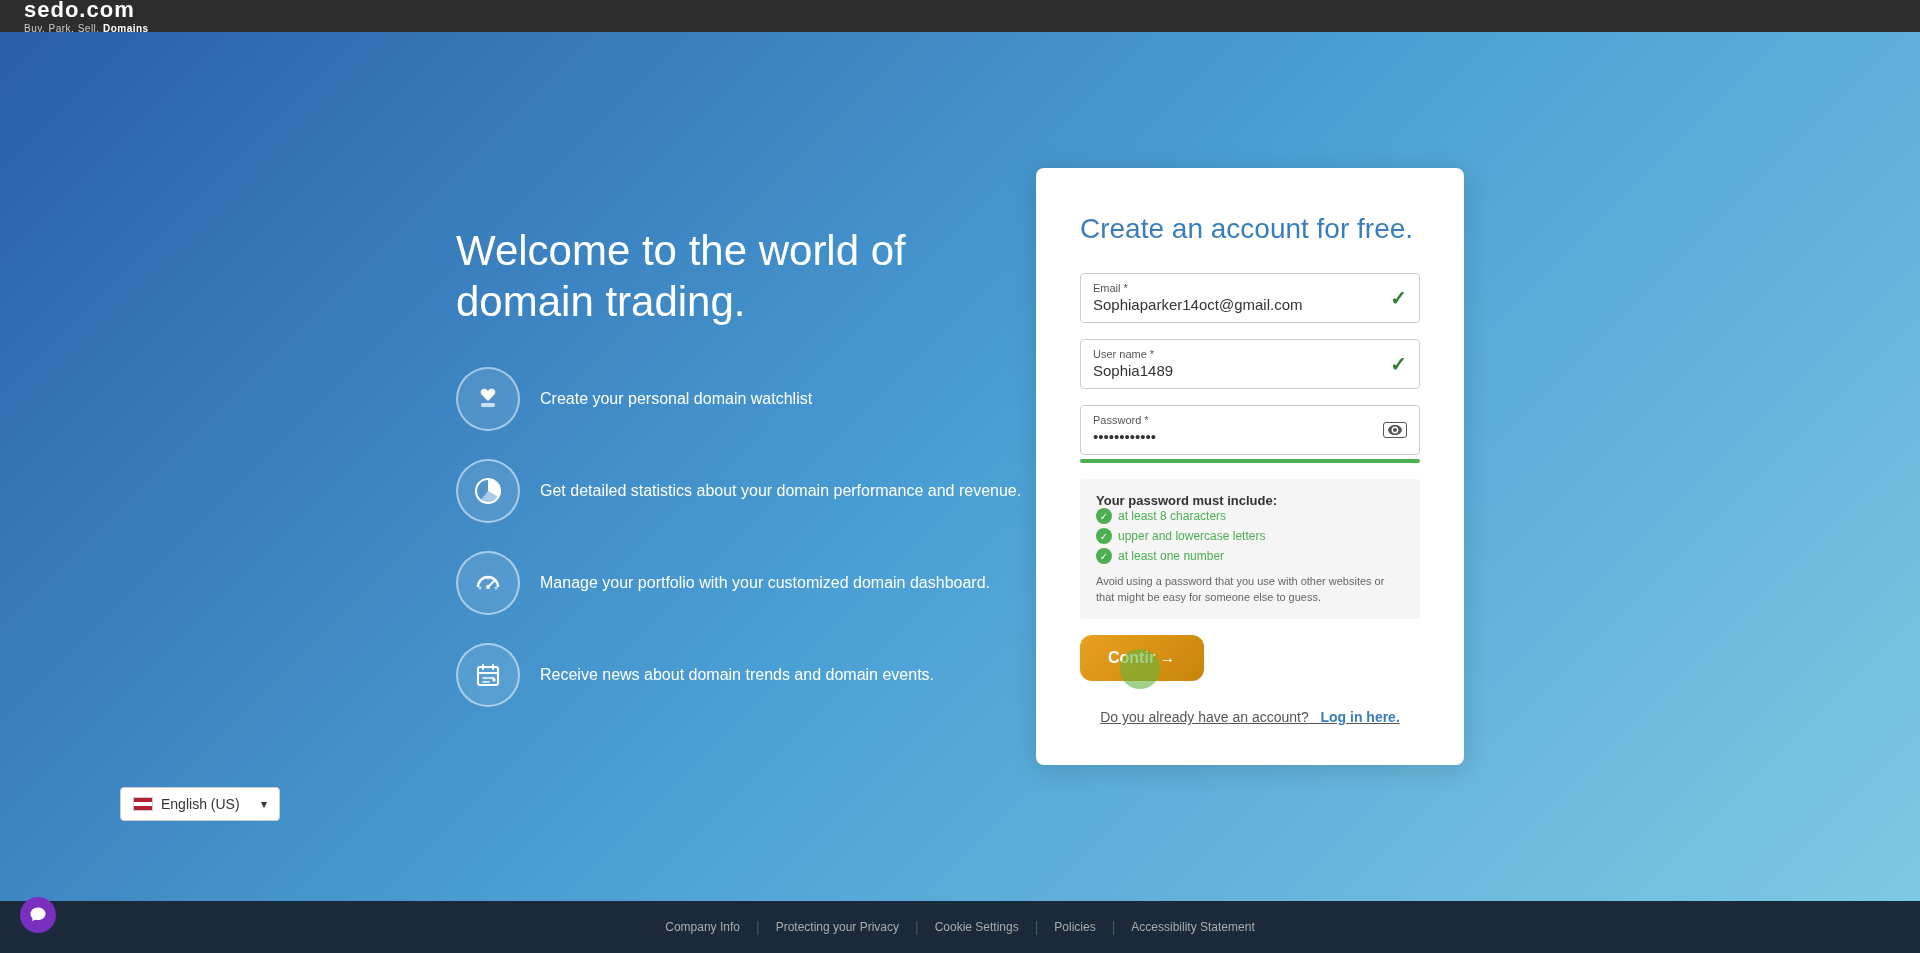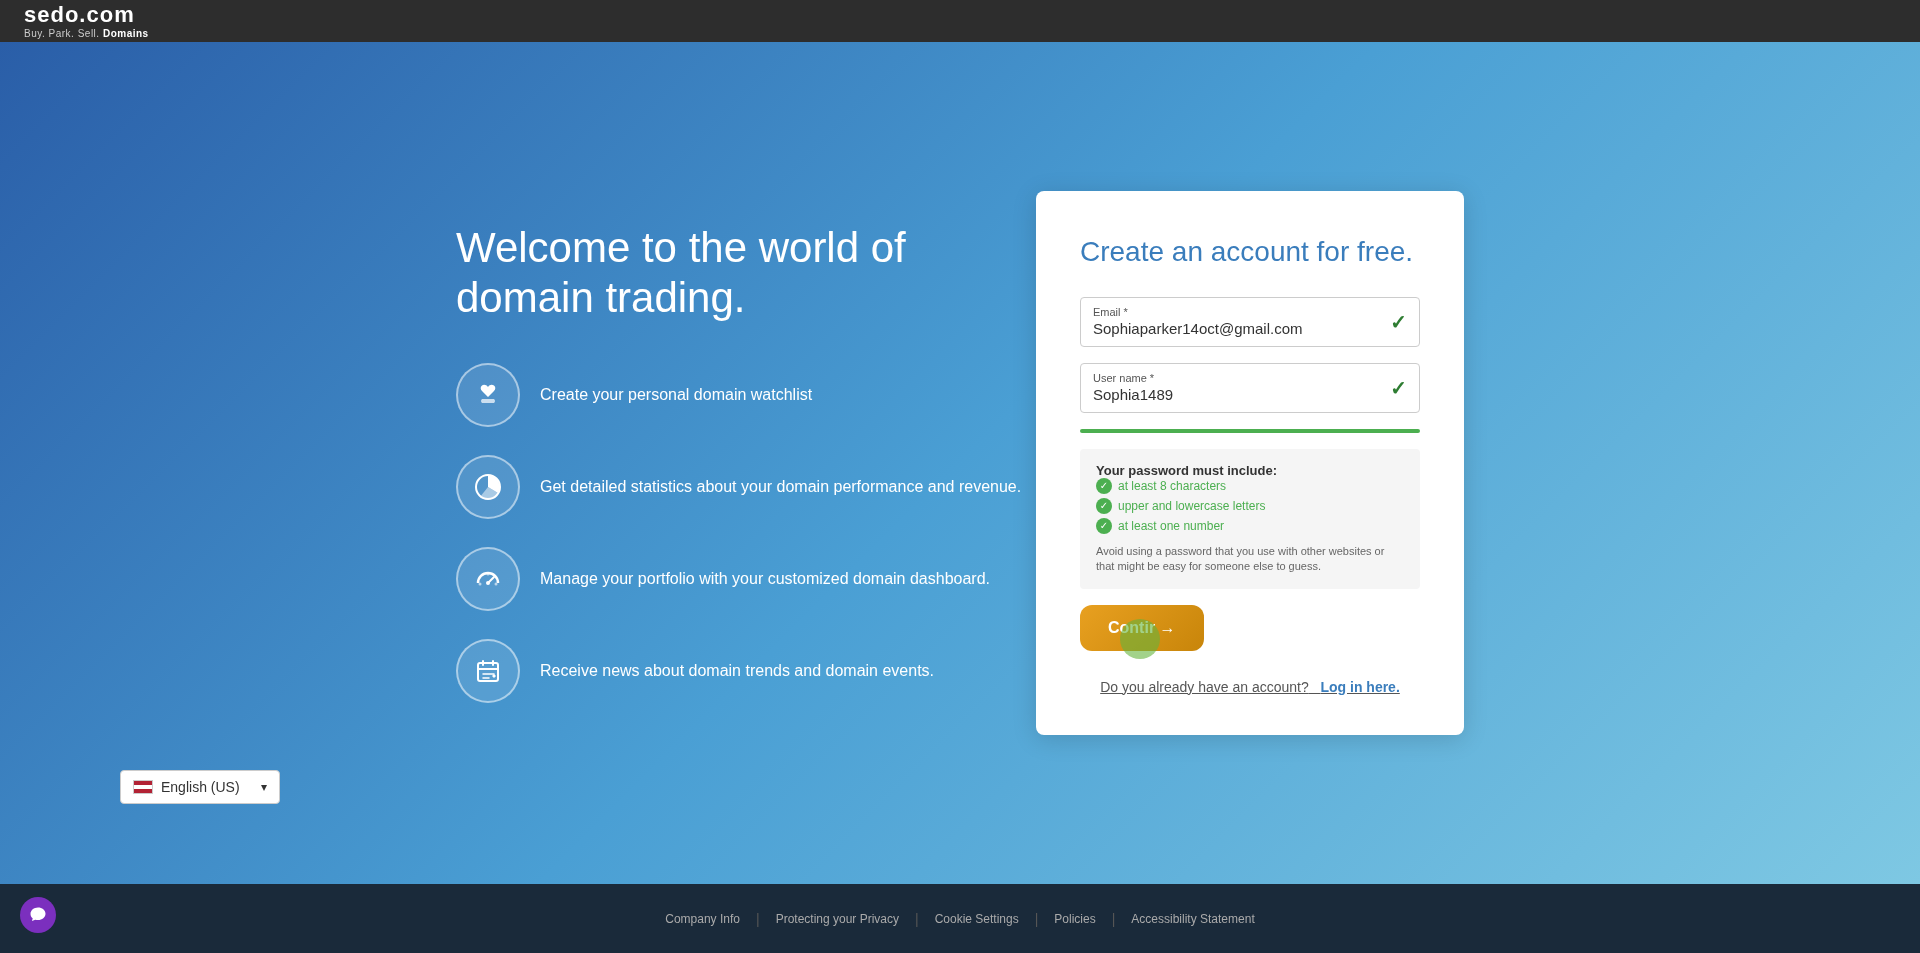--- a/index.html
+++ b/index.html
@@ -8,21 +8,21 @@
       width: 1920px;
       min-height: 953px;
       display: flex;
       flex-direction: column;
       overflow-x: hidden;
     }
 
     
     .top-bar {
       background: #2d2d2d;
-      height: 42px;
+      height: 32px;
       display: flex;
       align-items: center;
       padding: 0 24px;
       flex-shrink: 0;
     }
     .logo-area {
       display: flex;
       flex-direction: column;
       line-height: 1.1;
     }
@@ -277,21 +277,21 @@
     }
     .chevron-down {
       margin-left: auto;
       font-size: 12px;
       color: #333;
     }
 
     
     .footer {
       background: #1a2a3a;
-      height: 69px;
+      height: 52px;
       display: flex;
       align-items: center;
       justify-content: center;
       gap: 0;
       flex-shrink: 0;
     }
     .footer-link {
       color: #aaa;
       font-size: 12px;
       text-decoration: none;
@@ -401,20 +401,29 @@
 
     <div class="form-group">
       <div class="form-input-wrap">
         <label class="input-label">User name *</label>
         <input class="form-input-field" type="text" value="Sophia1489" style="">
         <span class="input-check">✓</span>
       </div>
     </div>
 
     <div class="form-group">
+      <div class="form-input-wrap">
+        <label class="input-label">Password *</label>
+        <input class="form-input-field" type="password" value="password123A" style="">
+        <span class="input-eye">
+          <svg width="14" height="10" viewBox="0 0 14 10" fill="#555">
+            <path d="M7 0C3.5 0 0.5 2 0 5c0.5 3 3.5 5 7 5s6.5-2 7-5C13.5 2 10.5 0 7 0zm0 8.5c-1.9 0-3.5-1.6-3.5-3.5S5.1 1.5 7 1.5 10.5 3.1 10.5 5 8.9 8.5 7 8.5zm0-5.5C5.9 3 5 3.9 5 5s.9 2 2 2 2-.9 2-2-.9-2-2-2z"></path>
+          </svg>
+        </span>
+      </div>
       <div class="password-strength-bar"></div>
     </div>
 
     <div class="password-requirements">
       <div class="pwd-req-title">Your password must include:</div>
 
       <div class="pwd-req-item">
         <div class="check-circle">✓</div>
         <span>at least 8 characters</span>
       </div>

